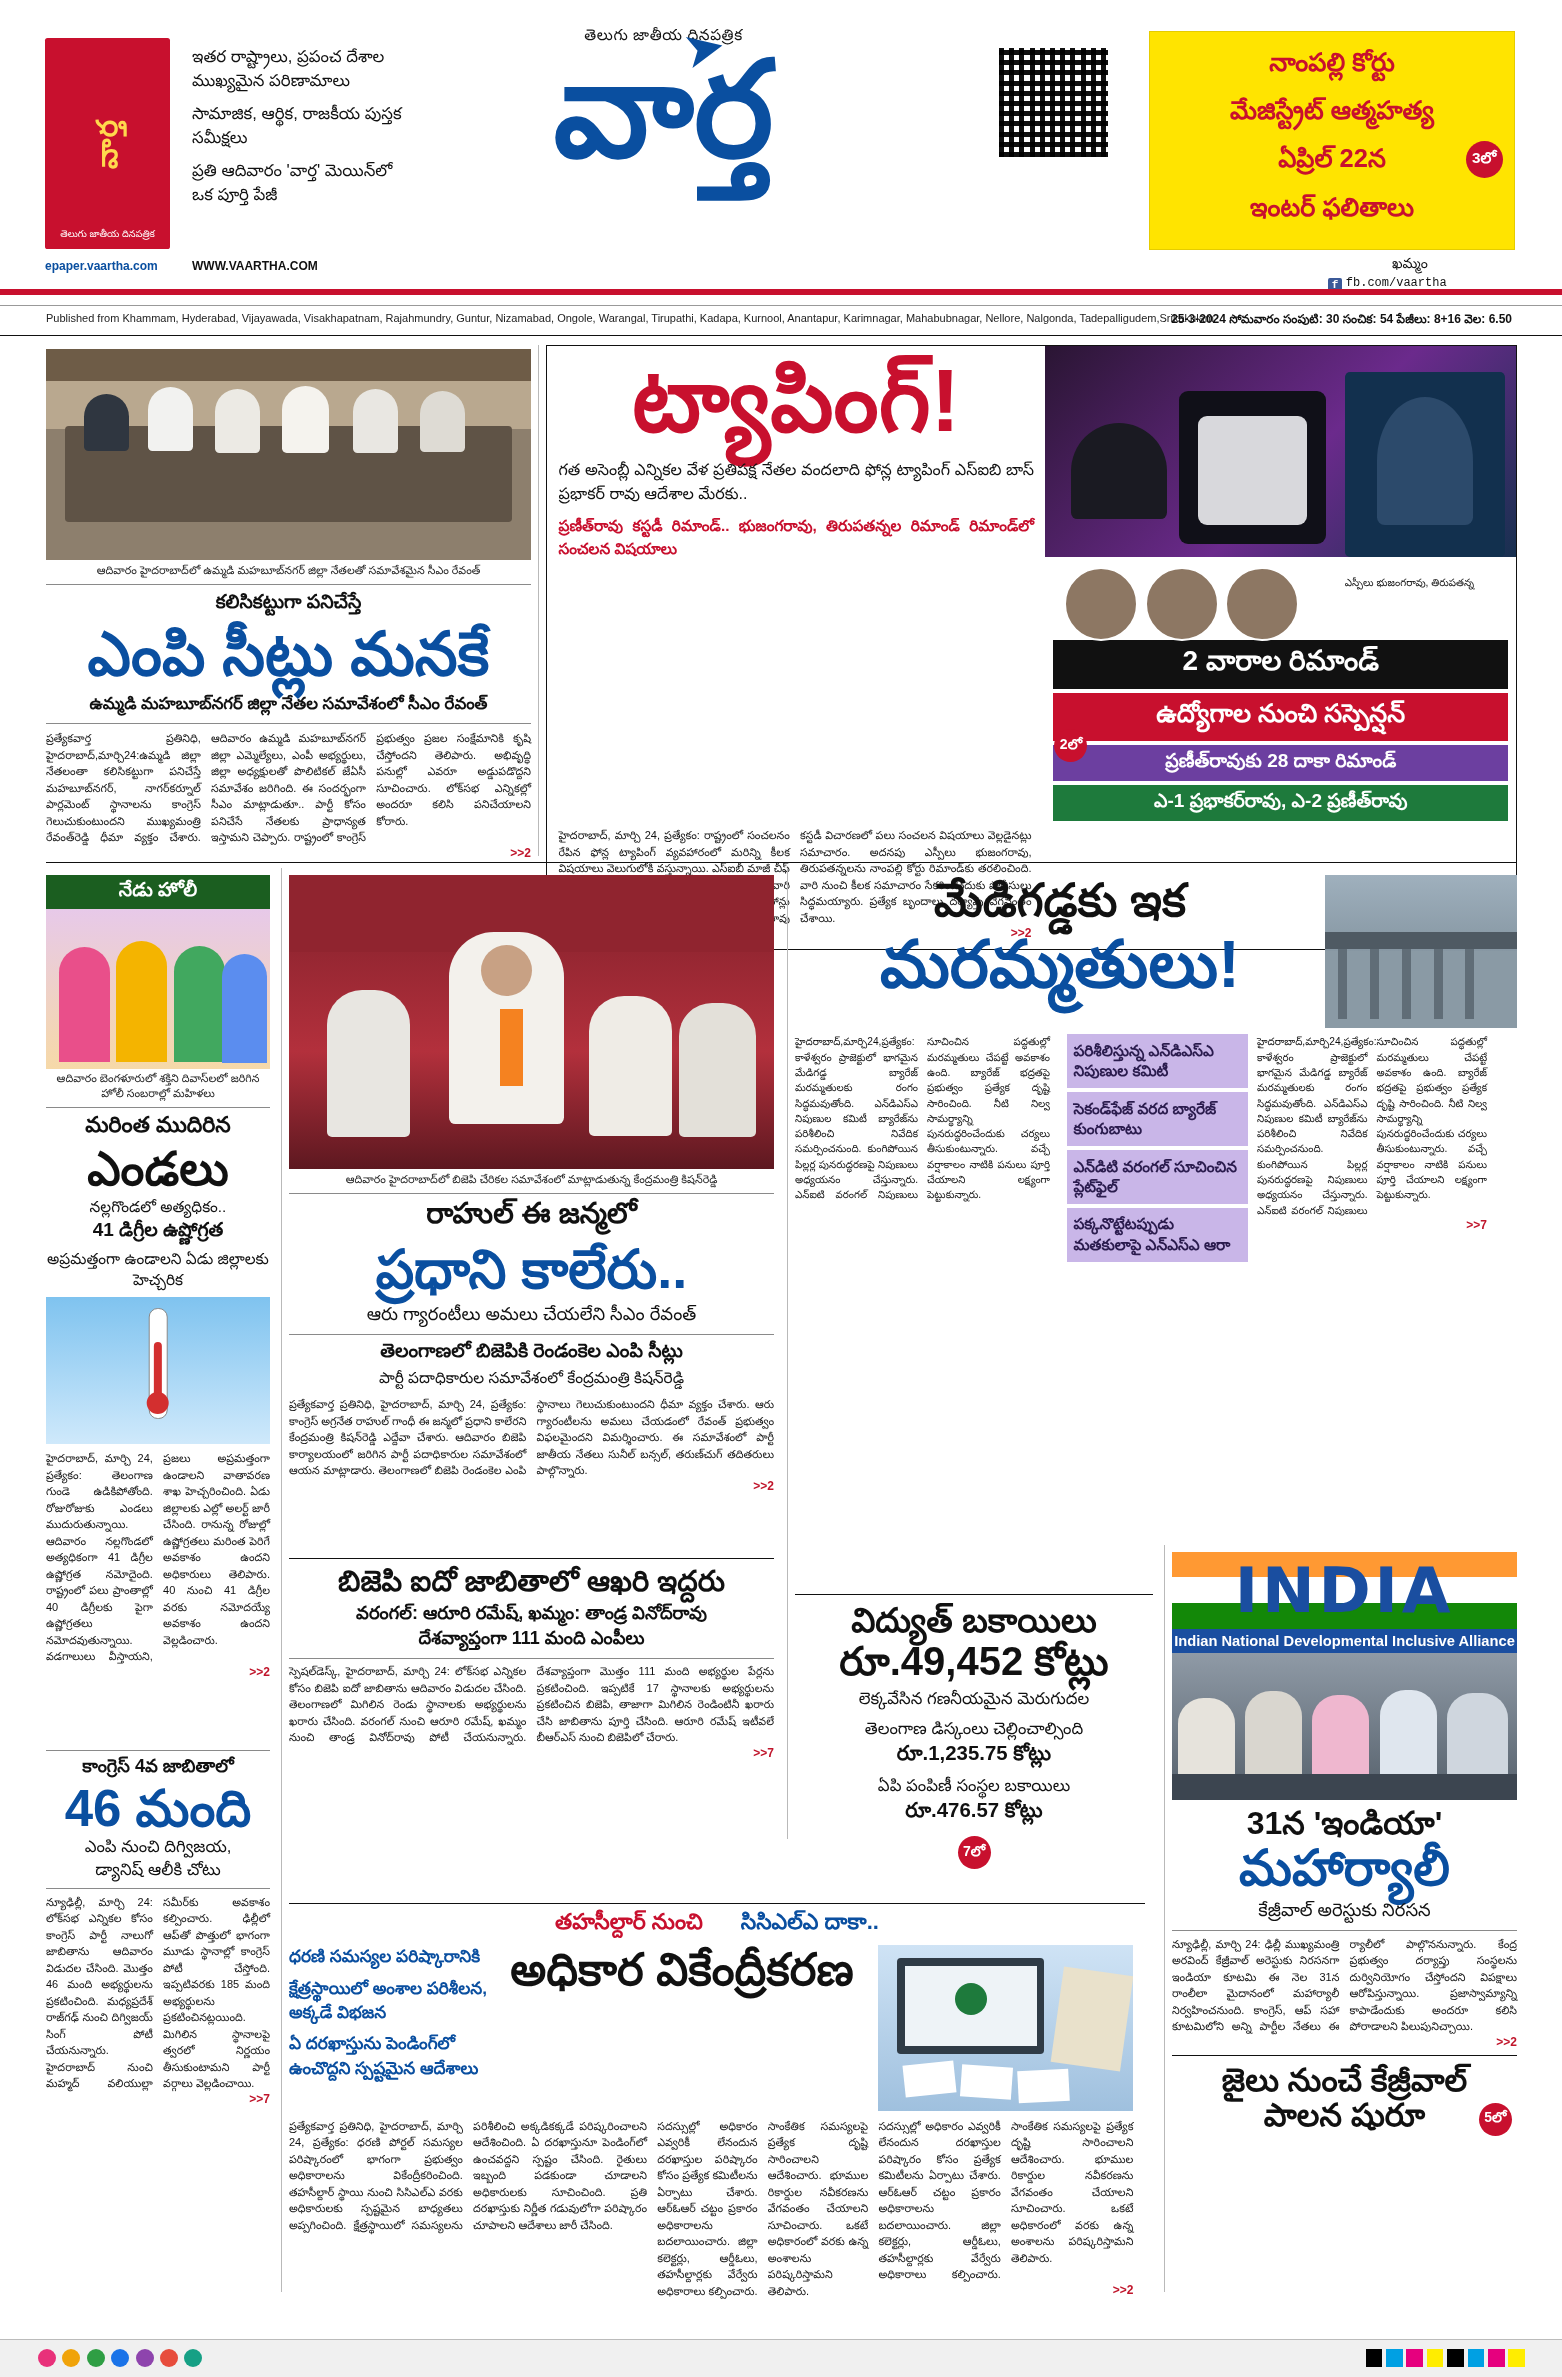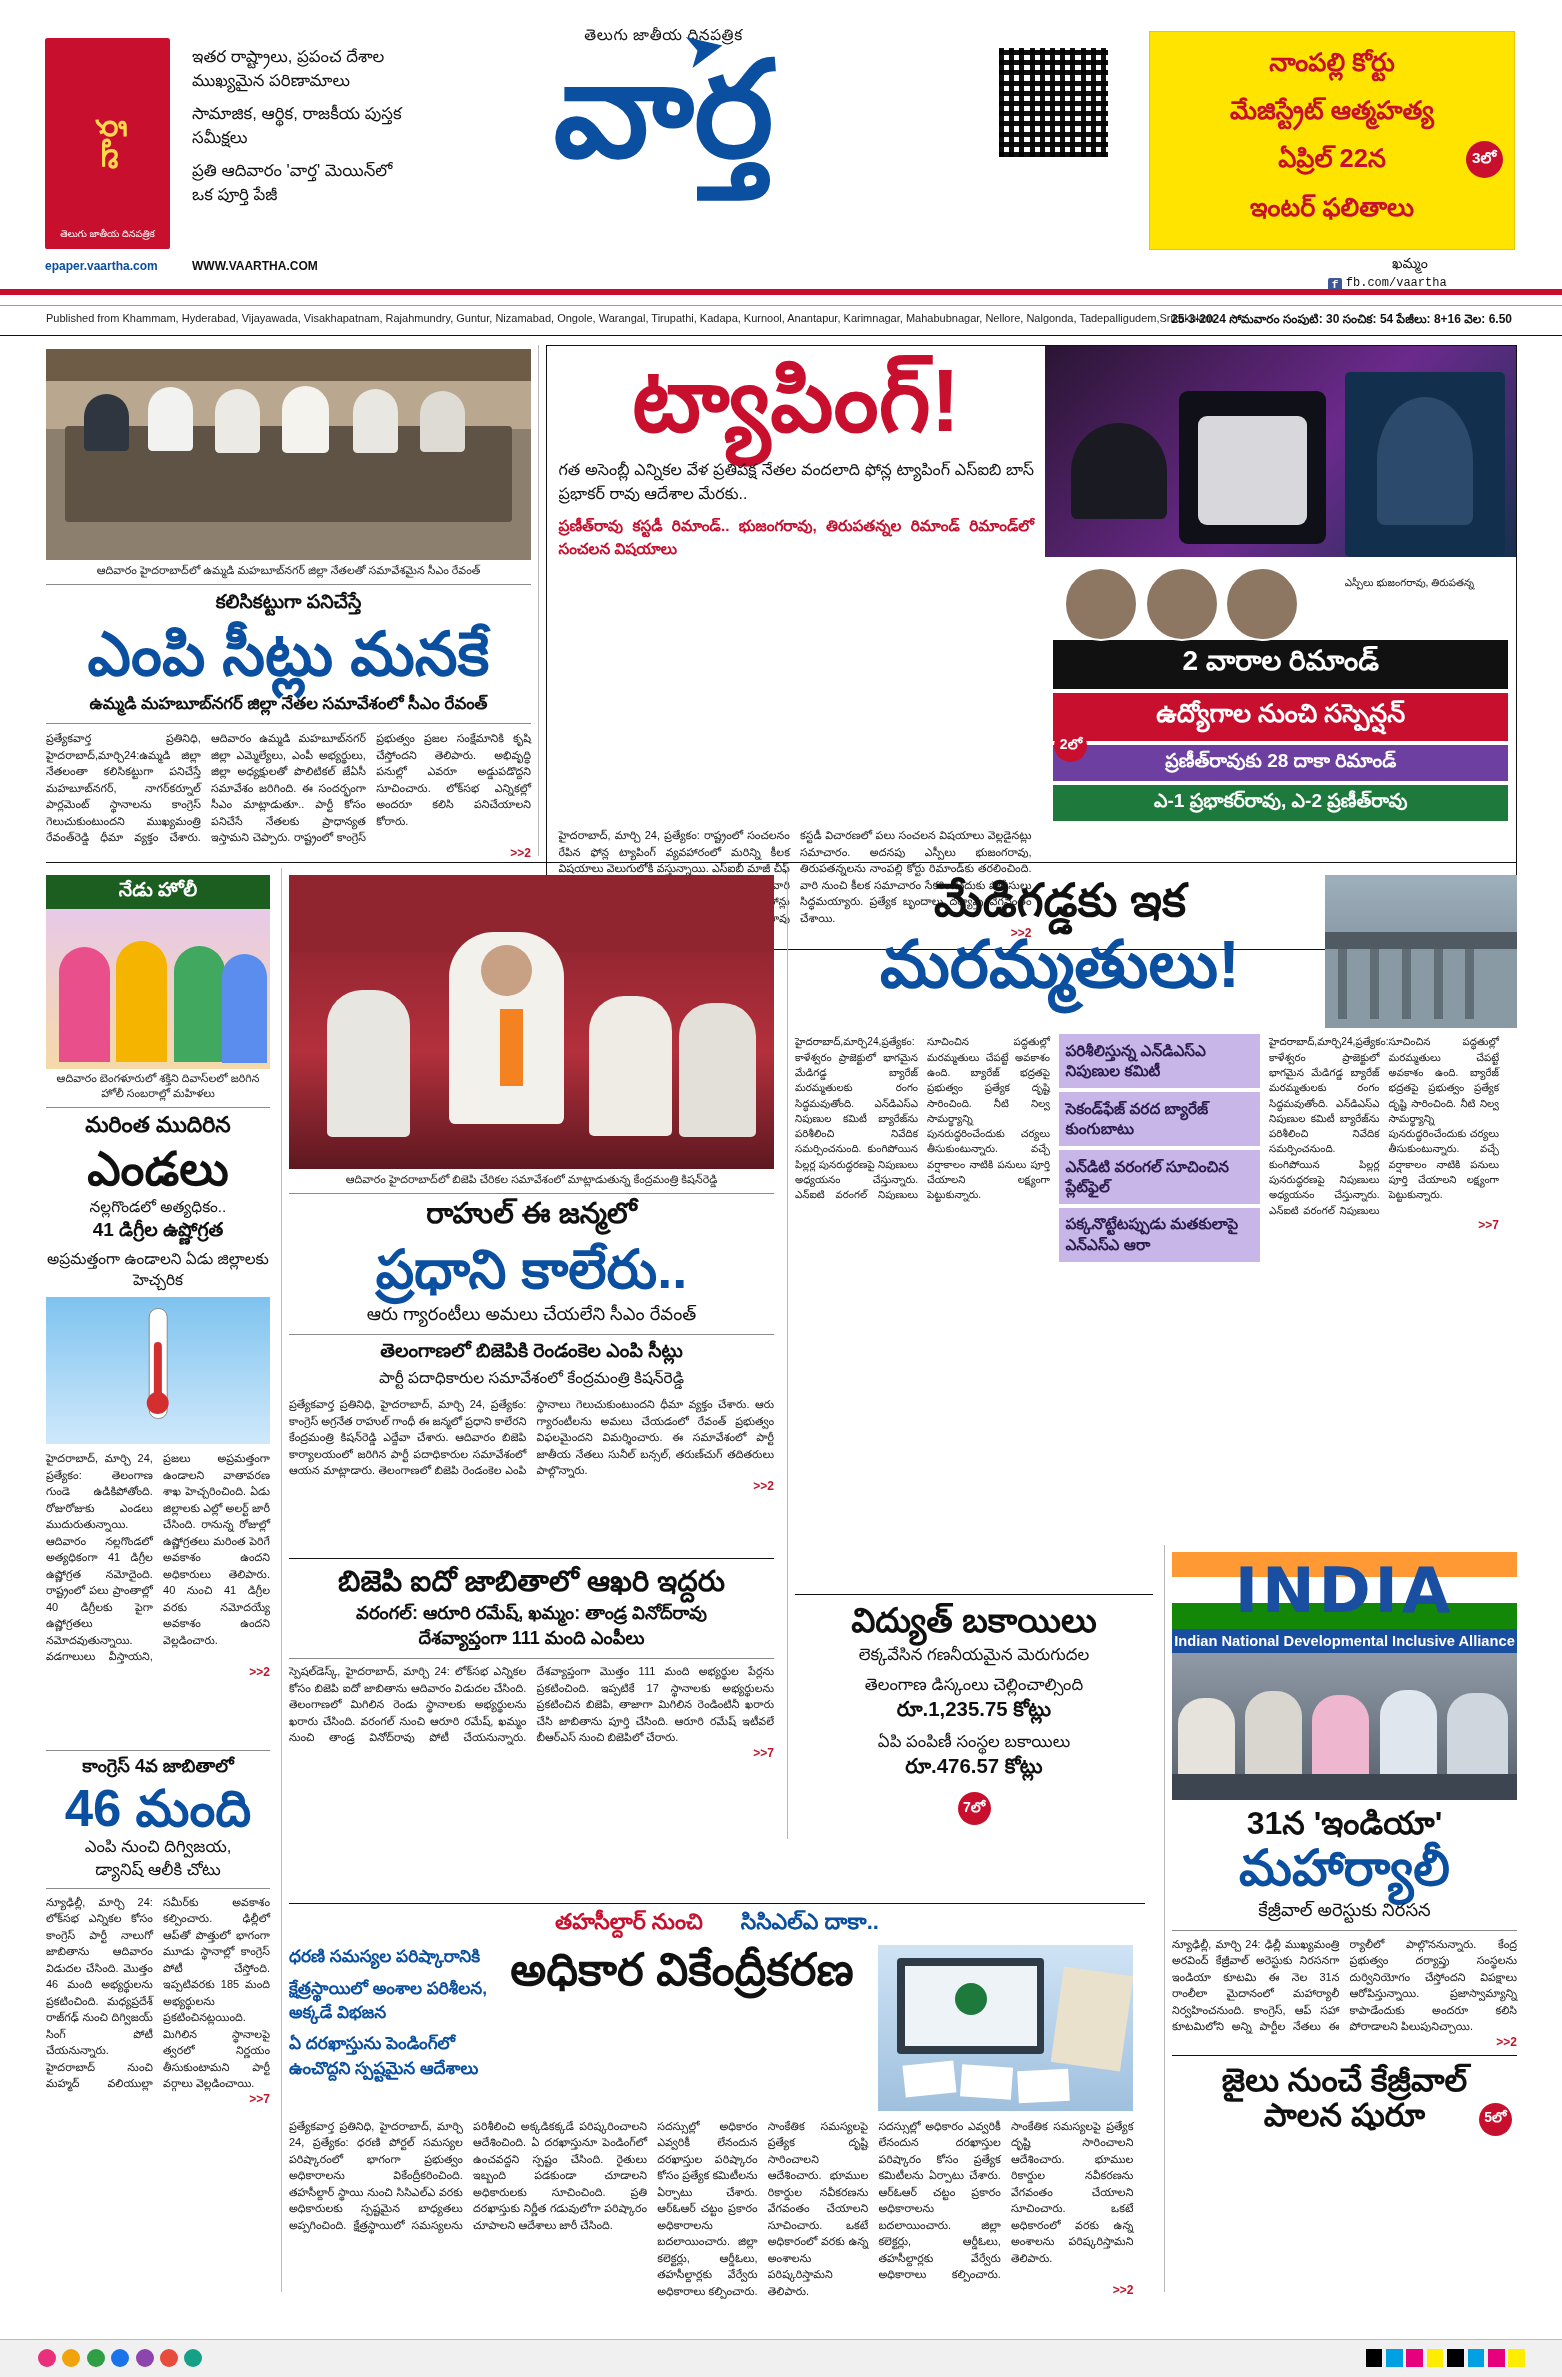--- a/index.html
+++ b/index.html
@@ -275,36 +275,37 @@
           <div style="position:absolute;left:77px;top:74px;width:9px;height:70px;background:#606d77;"></div>
           <div style="position:absolute;left:109px;top:74px;width:9px;height:70px;background:#606d77;"></div>
           <div style="position:absolute;left:140px;top:74px;width:9px;height:70px;background:#606d77;"></div>
         </div>
       </div>
     </div>
     <div style="display:flex;margin-top:6.4px;gap:9px;">
       <div style="width:255px;">
         <div class="body" style="column-count:2;column-gap:9px;font-size:10.2px;">హైదరాబాద్,మార్చి24,ప్రత్యేకం: కాళేశ్వరం ప్రాజెక్టులో భాగమైన మేడిగడ్డ బ్యారేజ్ మరమ్మతులకు రంగం సిద్ధమవుతోంది. ఎన్‌డిఎస్‌ఎ నిపుణుల కమిటీ బ్యారేజ్‌ను పరిశీలించి నివేదిక సమర్పించనుంది. కుంగిపోయిన పిల్లర్ల పునరుద్ధరణపై నిపుణులు అధ్యయనం చేస్తున్నారు. ఎన్‌ఐటి వరంగల్ నిపుణులు సూచించిన పద్ధతుల్లో మరమ్మతులు చేపట్టే అవకాశం ఉంది. బ్యారేజ్ భద్రతపై ప్రభుత్వం ప్రత్యేక దృష్టి సారించింది. నీటి నిల్వ సామర్థ్యాన్ని పునరుద్ధరించేందుకు చర్యలు తీసుకుంటున్నారు. వచ్చే వర్షాకాలం నాటికి పనులు పూర్తి చేయాలని లక్ష్యంగా పెట్టుకున్నారు.</div>
       </div>
-      <div style="width:201px;">
+      <div style="width:181px;margin-left:8px;">
         <div style="background:#c9b6e8;color:#2a1b4d;font-size:15.3px;font-weight:bold;padding:6.4px;line-height:1.35;">పరిశీలిస్తున్న ఎన్‌డిఎస్‌ఎ నిపుణుల కమిటీ</div>
         <div style="background:#c9b6e8;color:#2a1b4d;font-size:15.3px;font-weight:bold;padding:6.4px;line-height:1.35;margin-top:3.8px;">సెకండ్‌ఫేజ్ వరద బ్యారేజ్ కుంగుబాటు</div>
         <div style="background:#c9b6e8;color:#2a1b4d;font-size:15.3px;font-weight:bold;padding:6.4px;line-height:1.35;margin-top:3.8px;">ఎన్‌డిటి వరంగల్ సూచించిన ప్లేట్‌ఫైల్</div>
         <div style="background:#c9b6e8;color:#2a1b4d;font-size:15.3px;font-weight:bold;padding:6.4px;line-height:1.35;margin-top:3.8px;">పక్కనొట్టేటప్పుడు మతకులాపై ఎన్‌ఎస్‌ఎ ఆరా</div>
       </div>
       <div style="width:230px;">
         <div class="body" style="column-count:2;column-gap:9px;font-size:10.2px;">హైదరాబాద్,మార్చి24,ప్రత్యేకం: కాళేశ్వరం ప్రాజెక్టులో భాగమైన మేడిగడ్డ బ్యారేజ్ మరమ్మతులకు రంగం సిద్ధమవుతోంది. ఎన్‌డిఎస్‌ఎ నిపుణుల కమిటీ బ్యారేజ్‌ను పరిశీలించి నివేదిక సమర్పించనుంది. కుంగిపోయిన పిల్లర్ల పునరుద్ధరణపై నిపుణులు అధ్యయనం చేస్తున్నారు. ఎన్‌ఐటి వరంగల్ నిపుణులు సూచించిన పద్ధతుల్లో మరమ్మతులు చేపట్టే అవకాశం ఉంది. బ్యారేజ్ భద్రతపై ప్రభుత్వం ప్రత్యేక దృష్టి సారించింది. నీటి నిల్వ సామర్థ్యాన్ని పునరుద్ధరించేందుకు చర్యలు తీసుకుంటున్నారు. వచ్చే వర్షాకాలం నాటికి పనులు పూర్తి చేయాలని లక్ష్యంగా పెట్టుకున్నారు.</div>
         <div class="more">&gt;&gt;7</div>
       </div>
     </div>
   </div>
 
   <div class="col" style="left:795px;top:1558px;width:358px;margin-top:36px;">
     <div class="rule" style="margin-bottom:6.4px;"></div>
     <div class="h-main" style="font-size:34px;">విద్యుత్ బకాయిలు</div>
+    <div class="h-main" style="font-size:40px;">రూ.49,452 కోట్లు</div>
     <div class="h-sub" style="font-size:16.6px;margin-top:6.4px;">లెక్కవేసిన గణనీయమైన మెరుగుదల</div>
     <div class="h-sub" style="font-size:16.6px;margin-top:6.4px;">తెలంగాణ డిస్కంలు చెల్లించాల్సింది</div>
     <div class="h-sub bold" style="font-size:20.4px;">రూ.1,235.75 కోట్లు</div>
     <div class="h-sub" style="font-size:16.6px;margin-top:6.4px;">ఏపి పంపిణీ సంస్థల బకాయిలు</div>
     <div class="h-sub bold" style="font-size:20.4px;">రూ.476.57 కోట్లు</div>
     <div class="circ" style="margin:9px auto 0;">7లో</div>
   </div>
 
   <div class="col" style="left:1172px;top:1552px;width:345px;">
     <div class="india-band">

